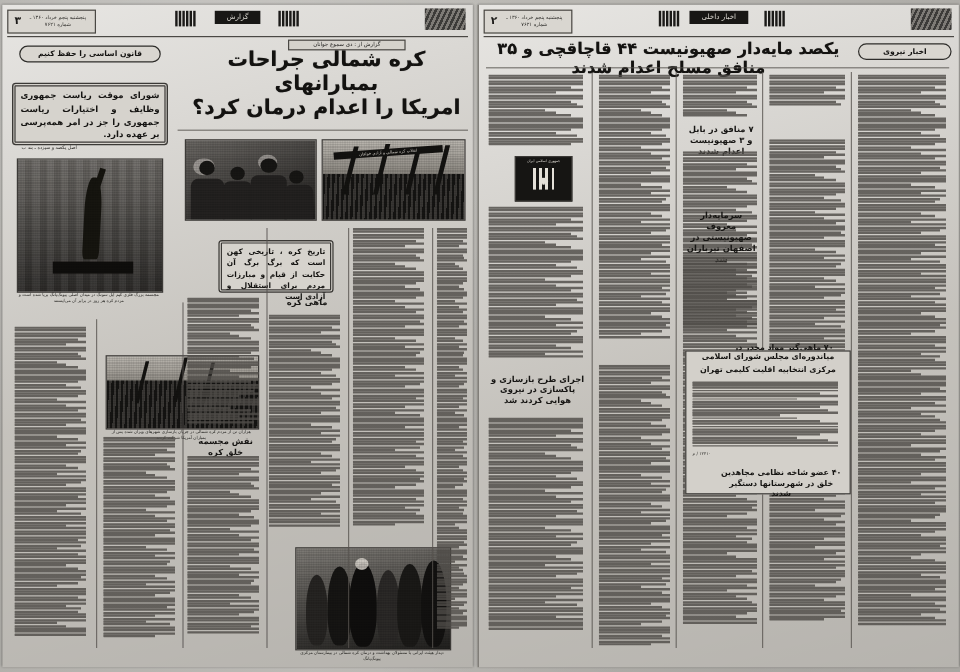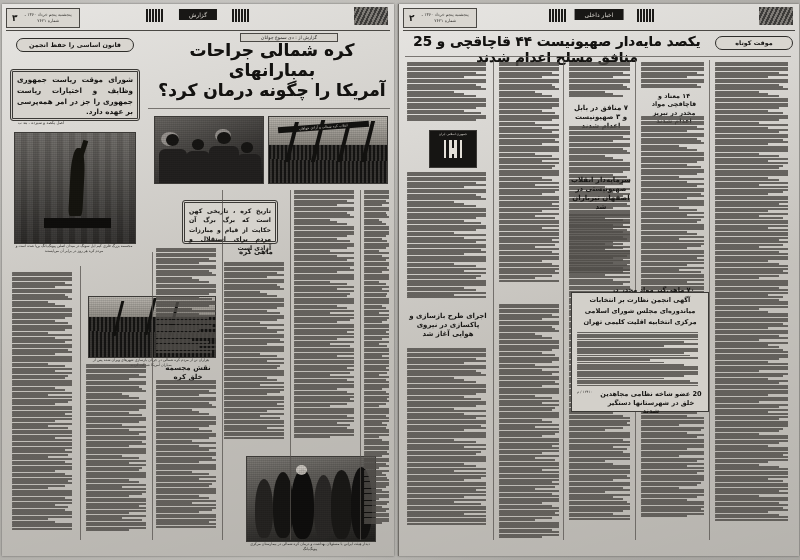--- a/index.html
+++ b/index.html
@@ -136,31 +136,31 @@
         <i></i>
           <i></i>
           <i></i>
           <i></i>
           <i></i>
           <i></i>
       </div>
       <div class="logo-blot" style="right:2px;"></div>
     </div>
 
-    <div class="pill" style="left:14px;top:34px;width:116px;height:12px;">قانون اساسی را حفظ انجمن</div>
+    <div class="pill" style="left:14px;top:34px;width:116px;height:12px;">قانون اساسی را حفظ کنیم</div>
 
     <div class="qbox" style="left:8px;top:49px;width:128px;height:50px;margin-top:16px;">
       <div class="qbox-inner">شورای موقت ریاست جمهوری وظایف و اختیارات ریاست جمهوری را جز در امر همه‌پرسی بر عهده دارد.</div>
       <div class="qbox-sig">اصل یکصد و سیزده ـ بند ب</div>
     </div>
 
     <div class="kicker" style="left:238px;top:29px;width:84px;">گزارش از : دی سموع جوانان</div>
     <div class="hl hl-main-left">
       <div>کره شمالی جراحات بمبارانهای</div>
-      <div>آمریکا را چگونه درمان کرد؟</div>
+      <div>امریکا را اعدام درمان کرد؟</div>
     </div>
 
     <div class="rule hrule" style="left:146px;top:104px;width:242px;"></div>
 
     <div class="photo ph-statue" style="left:12px;top:128px;width:120px;height:110px;">
       <div class="wall"></div>
       <div class="base"></div>
       <div class="fig"></div>
       <div class="arm"></div>
       <div class="grain"></div>
@@ -869,23 +869,23 @@
         <i></i>
           <i></i>
           <i></i>
           <i></i>
           <i></i>
           <i></i>
       </div>
       <div class="logo-blot" style="right:2px;"></div>
     </div>
 
-    <div class="hl hl-main-right" style="left:6px;top:30px;width:304px;">یکصد مایه‌دار صهیونیست ۴۴ قاچاقچی و 25 منافق مسلح اعدام شدند</div>
-
-    <div class="pill" style="left:316px;top:32px;width:76px;height:12px;">موقت کوتاه</div>
+    <div class="hl hl-main-right" style="left:6px;top:30px;width:304px;">یکصد مایه‌دار صهیونیست ۴۴ قاچاقچی و ۳۵ منافق مسلح اعدام شدند</div>
+
+    <div class="pill" style="left:316px;top:32px;width:76px;height:12px;">اخبار نیروی</div>
 
     <div class="rule hrule" style="left:6px;top:52px;width:386px;"></div>
 
     <div class="col lines" style="left:316px;top:58px;width:76px;height:476px;">
       <span></span>
         <span></span>
         <span></span>
         <span></span>
         <span></span>
         <span></span>
@@ -1071,21 +1071,20 @@
         <span></span>
         <span></span>
         <span></span>
         <span></span>
         <span></span>
         <span></span>
         <span></span>
     </div>
     <div class="rule vrule" style="left:310px;top:56px;height:480px;"></div>
 
-    <div class="sub" style="position:absolute;left:244px;top:88px;width:62px;font-size:6.4px;">۱۴ معتاد و قاچاقچی مواد مخدر در تبریز اعدام شدند</div>
     <div class="col lines" style="left:242px;top:58px;width:66px;height:28px;">
       <span></span>
         <span></span>
         <span></span>
         <span></span>
         <span></span>
         <span></span>
         <span></span>
         <span></span>
       <span></span>
@@ -1340,21 +1339,21 @@
         <span></span>
         <span></span>
       <span></span>
         <span></span>
         <span></span>
         <span></span>
         <span></span>
         <span></span>
     </div>
 
-    <div class="sub" style="position:absolute;left:172px;top:172px;width:60px;">سرمایه‌دار انقلاب صهیونیستی در اصفهان تیرباران شد</div>
+    <div class="sub" style="position:absolute;left:172px;top:172px;width:60px;">سرمایه‌دار معروف صهیونیستی در اصفهان تیرباران شد</div>
     <div class="col lines" style="left:170px;top:210px;width:64px;height:324px;">
       <span></span>
         <span></span>
         <span></span>
         <span></span>
         <span></span>
         <span></span>
         <span></span>
         <span></span>
       <span></span>
@@ -1761,21 +1760,21 @@
         <span></span>
         <span></span>
         <span></span>
       <span></span>
         <span></span>
         <span></span>
         <span></span>
         <span></span>
     </div>
 
-    <div class="sub" style="position:absolute;left:10px;top:308px;width:78px;">اجرای طرح بازسازی و پاکسازی در نیروی هوایی آغاز شد</div>
+    <div class="sub" style="position:absolute;left:10px;top:308px;width:78px;">اجرای طرح بازسازی و پاکسازی در نیروی هوایی کردند شد</div>
 
     <div class="col lines" style="left:8px;top:344px;width:82px;height:190px;">
       <span></span>
         <span></span>
         <span></span>
         <span></span>
         <span></span>
         <span></span>
         <span></span>
         <span></span>
@@ -1841,21 +1840,20 @@
         <span></span>
         <span></span>
         <span></span>
         <span></span>
         <span></span>
       <span></span>
         <span></span>
     </div>
 
     <div class="adbox" style="left:172px;top:288px;width:136px;height:118px;">
-      <div class="t">آگهی انجمن نظارت بر انتخابات</div>
       <div class="t" style="padding-top:0;">میاندوره‌ای مجلس شورای اسلامی</div>
       <div class="t" style="padding-top:0;">مرکزی انتخابیه اقلیت کلیمی تهران</div>
       <div class="lines" style="padding:3px 5px;--h:1.8px;--g:2.3px;">
         <span></span>
           <span></span>
           <span></span>
           <span></span>
           <span></span>
           <span></span>
           <span></span>
@@ -1873,16 +1871,16 @@
           <span></span>
           <span></span>
           <span></span>
           <span></span>
           <span></span>
           <span></span>
       </div>
       <div class="cap" style="position:static;text-align:left;padding:0 5px;">۱۲۴۱۰ / م</div>
     </div>
 
-    <div class="sub" style="position:absolute;left:200px;top:386px;width:104px;font-size:6.6px;">20 عضو شاخه نظامی مجاهدین خلق در شهرستانها دستگیر شدند</div>
+    <div class="sub" style="position:absolute;left:200px;top:386px;width:104px;font-size:6.6px;">۴۰ عضو شاخه نظامی مجاهدین خلق در شهرستانها دستگیر شدند</div>
   </div>
 
 </div>
 
 </body></html>

